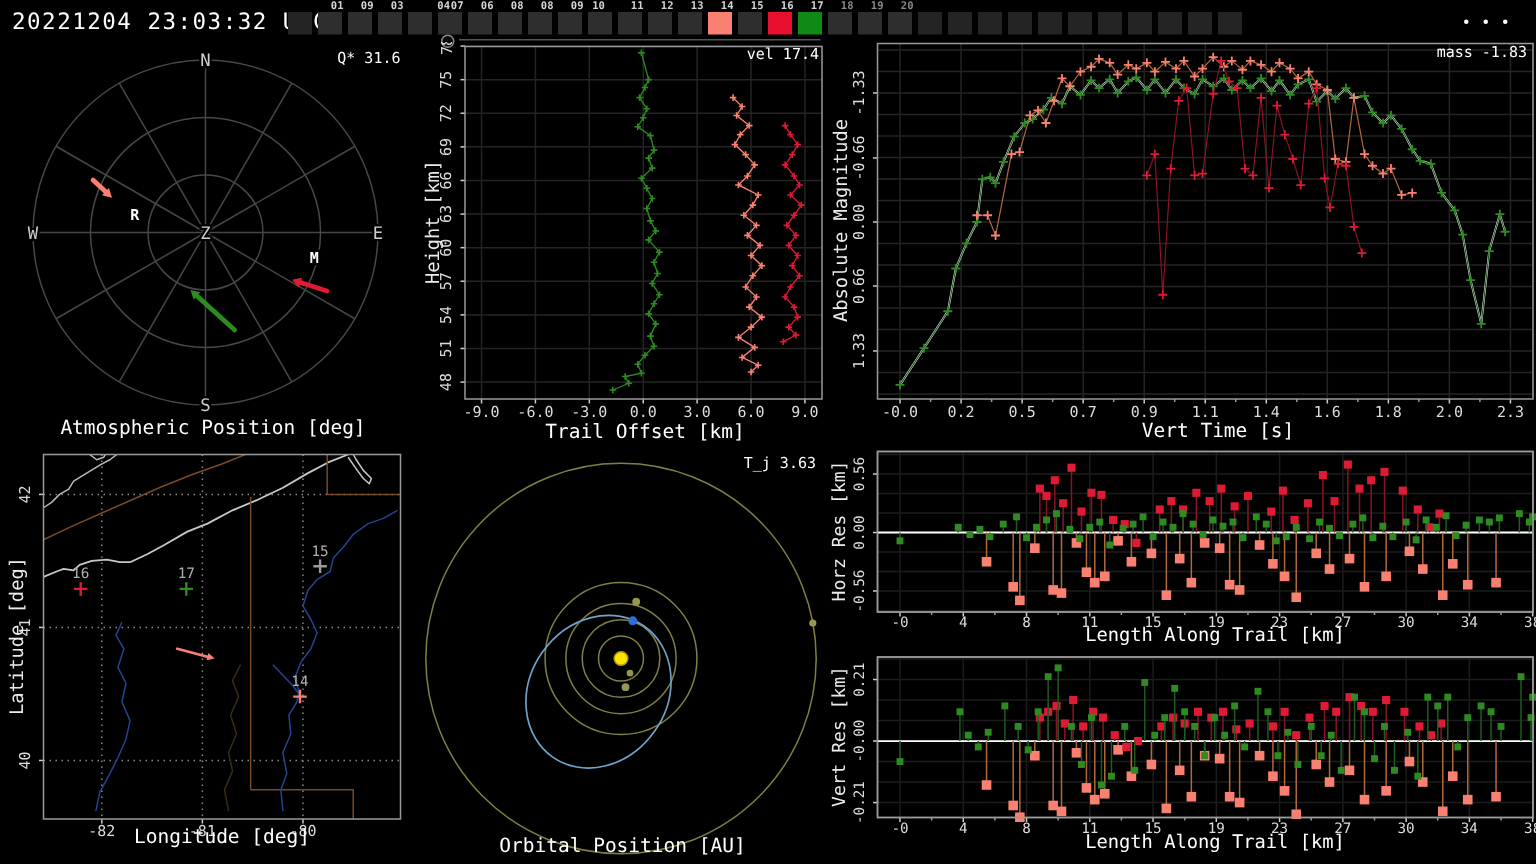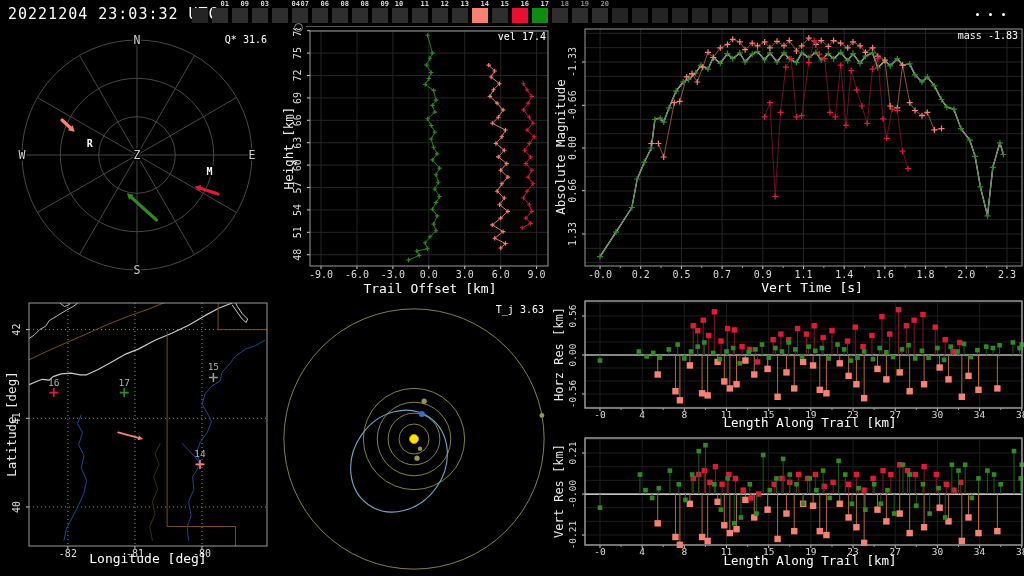--- a/index.html
+++ b/index.html
@@ -114,20 +114,21 @@
         <text x="89.85" y="118.5" fill="#fff" font-size="10" font-family="&quot;DejaVu Sans Mono&quot;,monospace" text-anchor="middle" paint-order="stroke" stroke="#000" stroke-width="3" font-weight="bold">R</text>
         <text x="209.45" y="147.25" fill="#fff" font-size="10" font-family="&quot;DejaVu Sans Mono&quot;,monospace" text-anchor="middle" paint-order="stroke" stroke="#000" stroke-width="3" font-weight="bold">M</text>
         <line x1="62.019999999999996" y1="92.03999999999999" x2="70.30000000000001" y2="99.745" stroke="#fa8072" stroke-width="3.2" stroke-linecap="round"></line>
         <polygon points="74.69241284520349,103.83238417539769 67.98381563394132,102.23403394561531 72.6161843660587,97.2559660543847" fill="#fa8072"></polygon>
         <line x1="217.95999999999998" y1="165.985" x2="200.365" y2="160.35" stroke="#dd1b34" stroke-width="3.2" stroke-linecap="round"></line>
         <polygon points="194.65088891615707,158.51999056791956 201.40200534484558,157.11200371915567 199.32799465515444,163.58799628084432" fill="#dd1b34"></polygon>
         <line x1="156.435" y1="191.975" x2="131.365" y2="169.32" stroke="#2e8b22" stroke-width="3.2" stroke-linecap="round"></line>
         <polygon points="126.91336726103754,165.2971942680018 133.64458991479898,166.79740811458794 129.08541008520103,171.84259188541205" fill="#2e8b22"></polygon>
       </svg>
     <div class="anno" style="right:13px;top:6px">Q* 31.6</div>
+    <div class="xt" style="left:142px;top:250px">Atmospheric Position [deg]</div>
   </section>
 
   <section class="panel" style="left:280px;top:28px;width:270px;height:270px">
     <svg id="p-trail" width="270" height="270">
         <line x1="41.019627579265226" x2="41.019627579265226" y1="3" y2="238" stroke="#242424"></line>
         <line x1="41.019627579265226" x2="41.019627579265226" y1="238" y2="241" stroke="#ccc"></line>
         <text x="41.019627579265226" y="250" fill="#dcdcdc" font-size="10" font-family="&quot;DejaVu Sans Mono&quot;,monospace" text-anchor="middle">-9.0</text>
         <line x1="76.95319577252138" x2="76.95319577252138" y1="3" y2="238" stroke="#242424"></line>
         <line x1="76.95319577252138" x2="76.95319577252138" y1="238" y2="241" stroke="#ccc"></line>
         <text x="76.95319577252138" y="250" fill="#dcdcdc" font-size="10" font-family="&quot;DejaVu Sans Mono&quot;,monospace" text-anchor="middle">-6.0</text>
@@ -564,20 +565,21 @@
           <ellipse cx="119" cy="163.125" rx="45.75" ry="53.25" transform="rotate(35 119 163.125)" fill="none" stroke="#6fa3c9" stroke-width="1.1"></ellipse>
           <circle cx="140" cy="150.75" r="2.2" fill="#96964e"></circle>
           <circle cx="137" cy="160.125" r="2.6" fill="#96964e"></circle>
           <circle cx="141.875" cy="115.875" r="3" fill="#2f6fd4"></circle>
           <circle cx="144.125" cy="103.125" r="2.6" fill="#96964e"></circle>
           <circle cx="261.875" cy="117.375" r="2.4" fill="#96964e"></circle>
           <circle cx="134" cy="141" r="4.5" fill="#ffe200" stroke="#b8a000" stroke-width="1"></circle>
         </g>
       </svg>
     <div class="anno" style="right:6px;top:6px">T_j 3.63</div>
+    <div class="xt" style="left:135px;top:259px">Orbital Position [AU]</div>
   </section>
 
   <section class="panel" style="left:550px;top:298px;width:474px;height:139px">
     <svg id="p-res1" width="474" height="139">
         <line x1="35" x2="472" y1="109.04703125" y2="109.04703125" stroke="#1c1c1c"></line>
         <line x1="35" x2="472" y1="96.03218098958332" y2="96.03218098958332" stroke="#1c1c1c"></line>
         <line x1="35" x2="472" y1="83.01733072916667" y2="83.01733072916667" stroke="#1c1c1c"></line>
         <line x1="35" x2="472" y1="70.00248046875" y2="70.00248046875" stroke="#1c1c1c"></line>
         <line x1="35" x2="472" y1="56.987630208333336" y2="56.987630208333336" stroke="#1c1c1c"></line>
         <line x1="35" x2="472" y1="43.97277994791666" y2="43.97277994791666" stroke="#1c1c1c"></line>

